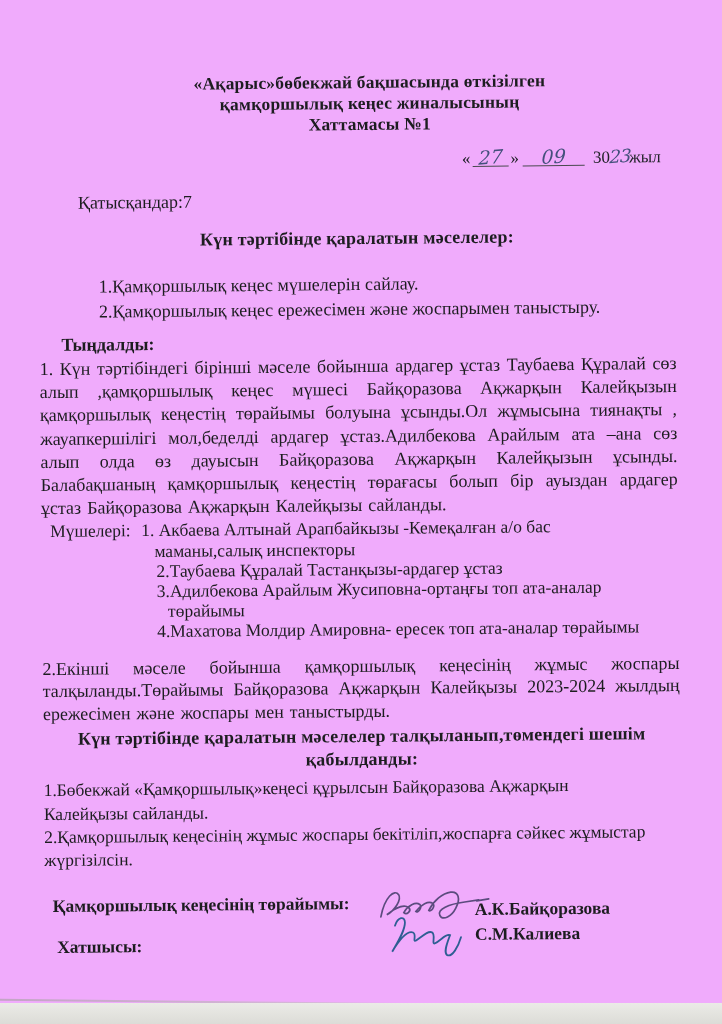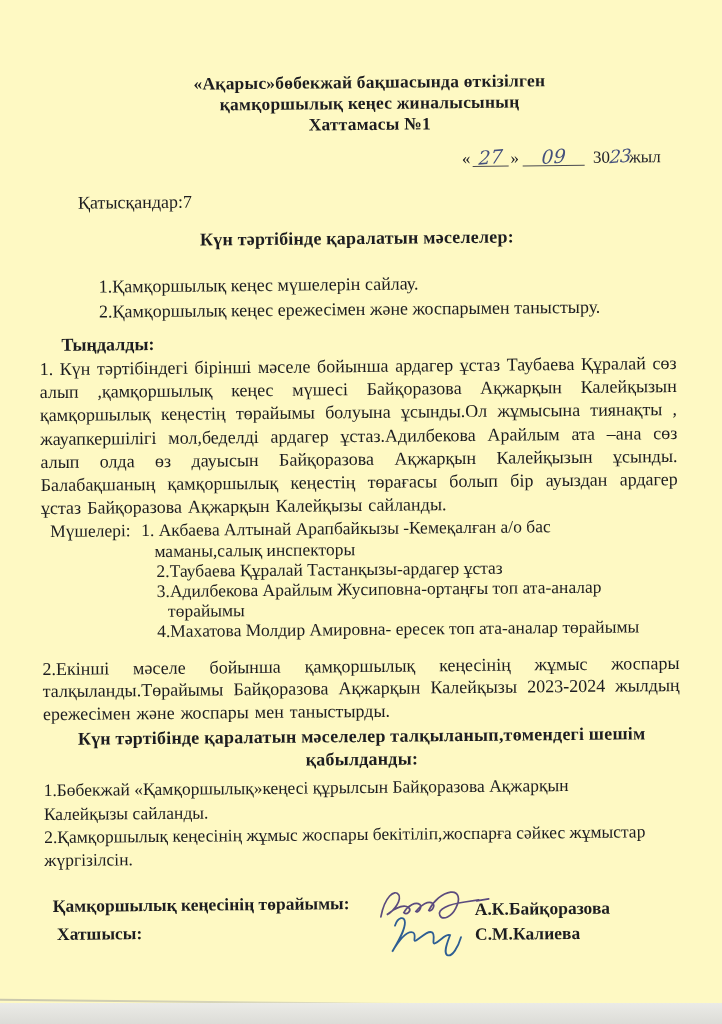--- a/index.html
+++ b/index.html
@@ -1,19 +1,19 @@
 <!DOCTYPE html>
 <html><head>
 <meta charset="utf-8">
 <style>
   html,body { margin:0; padding:0; background:#dededa; }
   .photo {
     position:relative; width:722px; height:1024px; overflow:hidden;
     background: linear-gradient(168deg, #fdfdfb 0%, #fafaf7 45%, #f4f4f0 78%, #ececе8 100%);
-    background-color:#fef9c3;
+    background-color:#f0abfc;
     font-family:"Liberation Serif","DejaVu Serif",serif;
     color:#1d1d20;
   }
   .content {
     position:absolute; inset:0; padding:72px 45px 0 40px;
     transform:rotate(-0.55deg); transform-origin:50% 40%;
   }
   .title-block { text-align:center; transform:translateX(14px); font-weight:bold; font-size:17.5px; line-height:21px; letter-spacing:.2px; }
   .date-row { margin-top:13px; text-align:right; margin-right:14px; font-size:17px; white-space:nowrap; }
   .printed { color:#23232a; }
@@ -31,21 +31,21 @@
   .members { display:flex; margin-top:1px; font-size:17.5px; }
   .members-label { flex:0 0 91px; margin-left:9px; }
   .member-lines { line-height:20.2px; }
   .m-line.wrap1 { margin-left:13px; }
   .m-line.item { margin-left:15px; }
   .m-line.wrap2 { margin-left:26px; }
   .decision-heading { margin-top:3px; text-align:center; font-weight:bold; font-size:18px; line-height:22.5px; letter-spacing:.2px; }
   .decisions { margin-top:6px; font-size:17.5px; line-height:23.2px; }
   .sig-block { position:relative; margin-top:24px; height:100px; font-size:17.5px; font-weight:bold; }
   .sig-label.l1 { position:absolute; left:8px;  top:0; }
-  .sig-label.l2 { position:absolute; left:12px; top:28px;text-align:center; }
+  .sig-label.l2 { position:absolute; left:12px; top:41px;text-align:center; }
   .sig-name.n1  { position:absolute; left:430px; top:7px; }
   .sig-name.n2  { position:absolute; left:430px; top:32px; }
   .sig { position:absolute; }
   .sig1 { left:328px; top:-12px; }
   .sig2 { left:340px; top:17px; }
   .paper-edge-line {
     position:absolute; bottom:21px; left:-6px; width:62%; height:2px;
     background:linear-gradient(90deg,#9e9e98,#c3c3bd 75%,rgba(195,195,189,0));
     transform:rotate(0.6deg); opacity:.55;
   }

